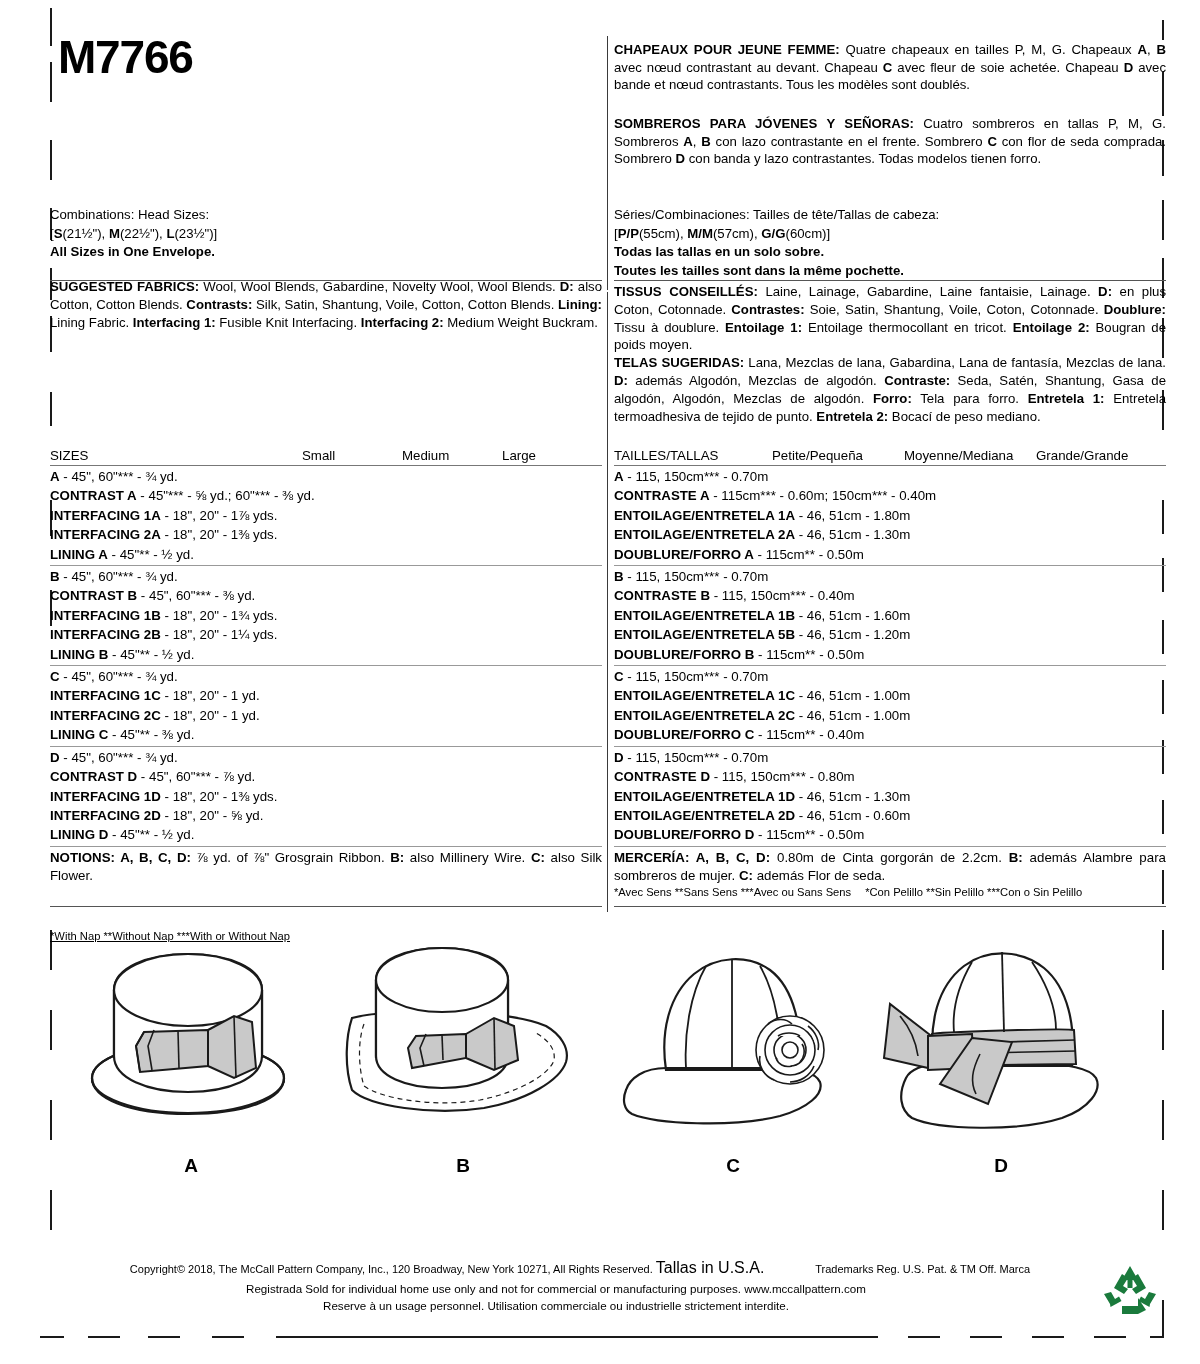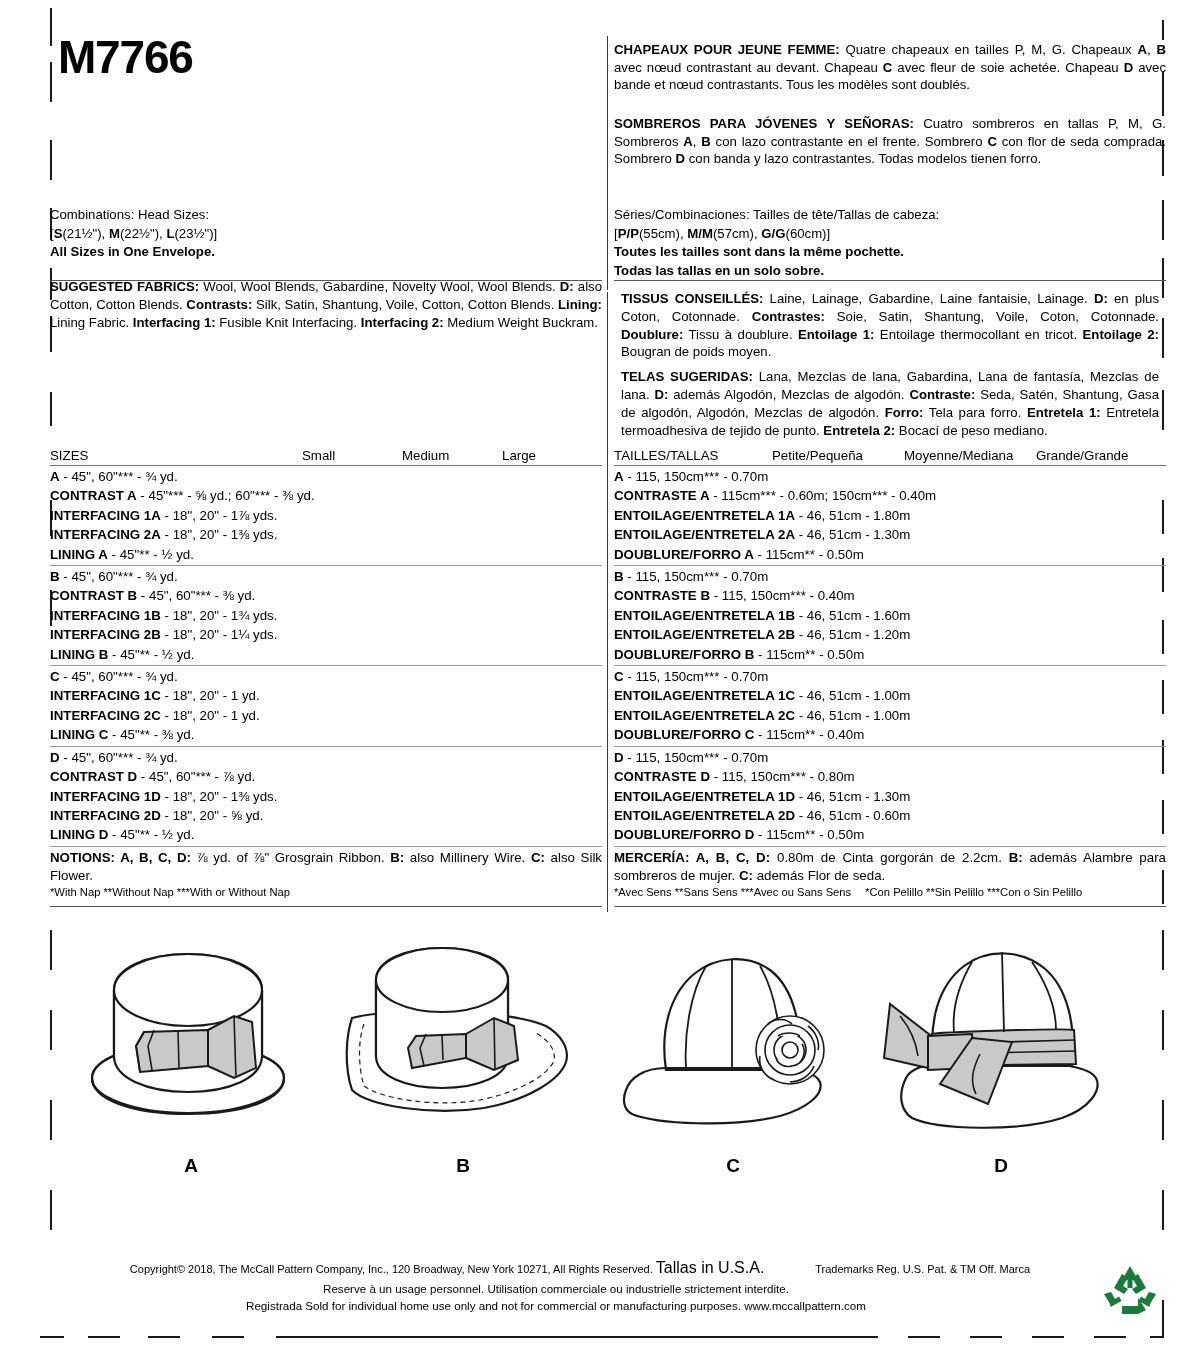--- a/index.html
+++ b/index.html
@@ -111,21 +111,21 @@
     text-align: justify;
   }
   .fab-right {
     position: absolute;
     left: 568px; top: 265px;
     width: 552px;
     font-size: 13.2px;
     line-height: 1.35;
     text-align: justify;
   }
-  .fab-right p { margin: 7px; }
+  .fab-right p { margin: 0; }
   .fab-left p { margin: 0; }
 
   
   .ytable {
     position: absolute;
     width: 552px;
     font-size: 13.3px;
   }
   .ytable.left  { left: 4px;   top: 430px; }
   .ytable.right { left: 568px; top: 430px; }
@@ -272,22 +272,22 @@
   <div class="vdivider" style="top:434px; height:460px;"></div>
 
   <div class="comb-left">
     <div>Combinations: Head Sizes:</div>
     <div>[<b>S</b>(21½"), <b>M</b>(22½"), <b>L</b>(23½")]</div>
     <div><b>All Sizes in One Envelope.</b></div>
   </div>
   <div class="comb-right">
     <div>Séries/Combinaciones: Tailles de tête/Tallas de cabeza:</div>
     <div>[<b>P/P</b>(55cm), <b>M/M</b>(57cm), <b>G/G</b>(60cm)]</div>
+    <div><b>Todas las tallas en un solo sobre.</b></div>
     <div><b>Toutes les tailles sont dans la même pochette.</b></div>
-    <div><b>Todas las tallas en un solo sobre.</b></div>
   </div>
 
   <div class="hline" style="left:4px; top:262px; width:552px;"></div>
   <div class="hline" style="left:568px; top:262px; width:552px;"></div>
 
   <div class="fab-left">
     <p><b>SUGGESTED FABRICS:</b> Wool, Wool Blends, Gabardine, Novelty Wool, Wool Blends. <b>D:</b> also Cotton, Cotton Blends. <b>Contrasts:</b> Silk, Satin, Shantung, Voile, Cotton, Cotton Blends. <b>Lining:</b> Lining Fabric. <b>Interfacing 1:</b> Fusible Knit Interfacing. <b>Interfacing 2:</b> Medium Weight Buckram.</p>
   </div>
   <div class="fab-right">
     <p><b>TISSUS CONSEILLÉS:</b> Laine, Lainage, Gabardine, Laine fantaisie, Lainage. <b>D:</b> en plus Coton, Cotonnade. <b>Contrastes:</b> Soie, Satin, Shantung, Voile, Coton, Cotonnade. <b>Doublure:</b> Tissu à doublure. <b>Entoilage 1:</b> Entoilage thermocollant en tricot. <b>Entoilage 2:</b> Bougran de poids moyen.</p>
@@ -326,21 +326,21 @@
       <div class="yrow"><b>D</b> - 45", 60"*** - ¾ yd.</div>
       <div class="yrow"><b>CONTRAST D</b> - 45", 60"*** - ⅞ yd.</div>
       <div class="yrow"><b>INTERFACING 1D</b> - 18", 20" - 1⅜ yds.</div>
       <div class="yrow"><b>INTERFACING 2D</b> - 18", 20" - ⅝ yd.</div>
       <div class="yrow"><b>LINING D</b> - 45"** - ½ yd.</div>
     </div>
 
     <div class="notions">
       <p><b>NOTIONS: A, B, C, D:</b> ⅞ yd. of ⅞" Grosgrain Ribbon. <b>B:</b> also Millinery Wire. <b>C:</b> also Silk Flower.</p>
     </div>
-    <div class="napnote" style="">
+    <div class="napnote" style="margin-top:44px;text-decoration:underline;">
       <span>*With Nap **Without Nap ***With or Without Nap</span>
     </div>
   </div>
 
   <div class="ytable right">
     <div class="yhead metric">
       <span class="hsizes">TAILLES/TALLAS</span>
       <span class="hc">Petite/Pequeña</span>
       <span class="hc">Moyenne/Mediana</span>
       <span class="hc">Grande/Grande</span>
@@ -350,21 +350,21 @@
       <div class="yrow"><b>A</b> - 115, 150cm*** - 0.70m</div>
       <div class="yrow"><b>CONTRASTE A</b> - 115cm*** - 0.60m; 150cm*** - 0.40m</div>
       <div class="yrow"><b>ENTOILAGE/ENTRETELA 1A</b> - 46, 51cm - 1.80m</div>
       <div class="yrow"><b>ENTOILAGE/ENTRETELA 2A</b> - 46, 51cm - 1.30m</div>
       <div class="yrow"><b>DOUBLURE/FORRO A</b> - 115cm** - 0.50m</div>
     </div>
     <div class="ygroup">
       <div class="yrow"><b>B</b> - 115, 150cm*** - 0.70m</div>
       <div class="yrow"><b>CONTRASTE B</b> - 115, 150cm*** - 0.40m</div>
       <div class="yrow"><b>ENTOILAGE/ENTRETELA 1B</b> - 46, 51cm - 1.60m</div>
-      <div class="yrow"><b>ENTOILAGE/ENTRETELA 2B</b> - 46, 51cm - 1.20m</div>
+      <div class="yrow"><b>ENTOILAGE/ENTRETELA 5B</b> - 46, 51cm - 1.20m</div>
       <div class="yrow"><b>DOUBLURE/FORRO B</b> - 115cm** - 0.50m</div>
     </div>
     <div class="ygroup">
       <div class="yrow"><b>C</b> - 115, 150cm*** - 0.70m</div>
       <div class="yrow"><b>ENTOILAGE/ENTRETELA 1C</b> - 46, 51cm - 1.00m</div>
       <div class="yrow"><b>ENTOILAGE/ENTRETELA 2C</b> - 46, 51cm - 1.00m</div>
       <div class="yrow"><b>DOUBLURE/FORRO C</b> - 115cm** - 0.40m</div>
     </div>
     <div class="ygroup">
       <div class="yrow"><b>D</b> - 115, 150cm*** - 0.70m</div>
@@ -483,22 +483,22 @@
         <path d="M104 116 C96 132 94 144 100 156" fill="none" stroke-width="1.6"></path>
       </svg>
       <div class="hat-label">D</div>
     </div>
   </div>
 
   <div class="footer">
     <div class="foot-line">
       <span class="sm1">Copyright© 2018, The McCall Pattern Company, Inc., 120 Broadway, New York 10271, All Rights Reserved. </span><span class="big1">Tallas in U.S.A.</span><span class="sm1"> Trademarks Reg. U.S. Pat. &amp; TM Off. Marca</span>
     </div>
+    <div class="foot-line">Registrada  Sold for individual home use only and not for commercial or manufacturing purposes. www.mccallpattern.com</div>
     <div class="foot-line">Reserve à un usage personnel. Utilisation commerciale ou industrielle strictement interdite.</div>
-    <div class="foot-line">Registrada  Sold for individual home use only and not for commercial or manufacturing purposes. www.mccallpattern.com</div>
 
     <div class="recycle">
       <svg width="56" height="56" viewBox="0 0 56 56">
         <g fill="#1a7a3c">
           <path d="M28 4 L36 18 L30.5 18 L30.5 26 L25.5 26 L25.5 18 L20 18 Z"></path>
           <path d="M8 42 L2 32 L9 30 L13 37 L17 34.5 L19.5 39 L8.5 45 Z"></path>
           <path d="M48 42 L54 32 L47 30 L43 37 L39 34.5 L36.5 39 L47.5 45 Z"></path>
           <path d="M22 32 L12 26 L20 12 L26 16 L21 24 L26 27 Z"></path>
           <path d="M34 32 L44 26 L36 12 L30 16 L35 24 L30 27 Z"></path>
           <path d="M20 44 L36 44 L36 36 L44 48 L36 52 L20 52 Z"></path>

